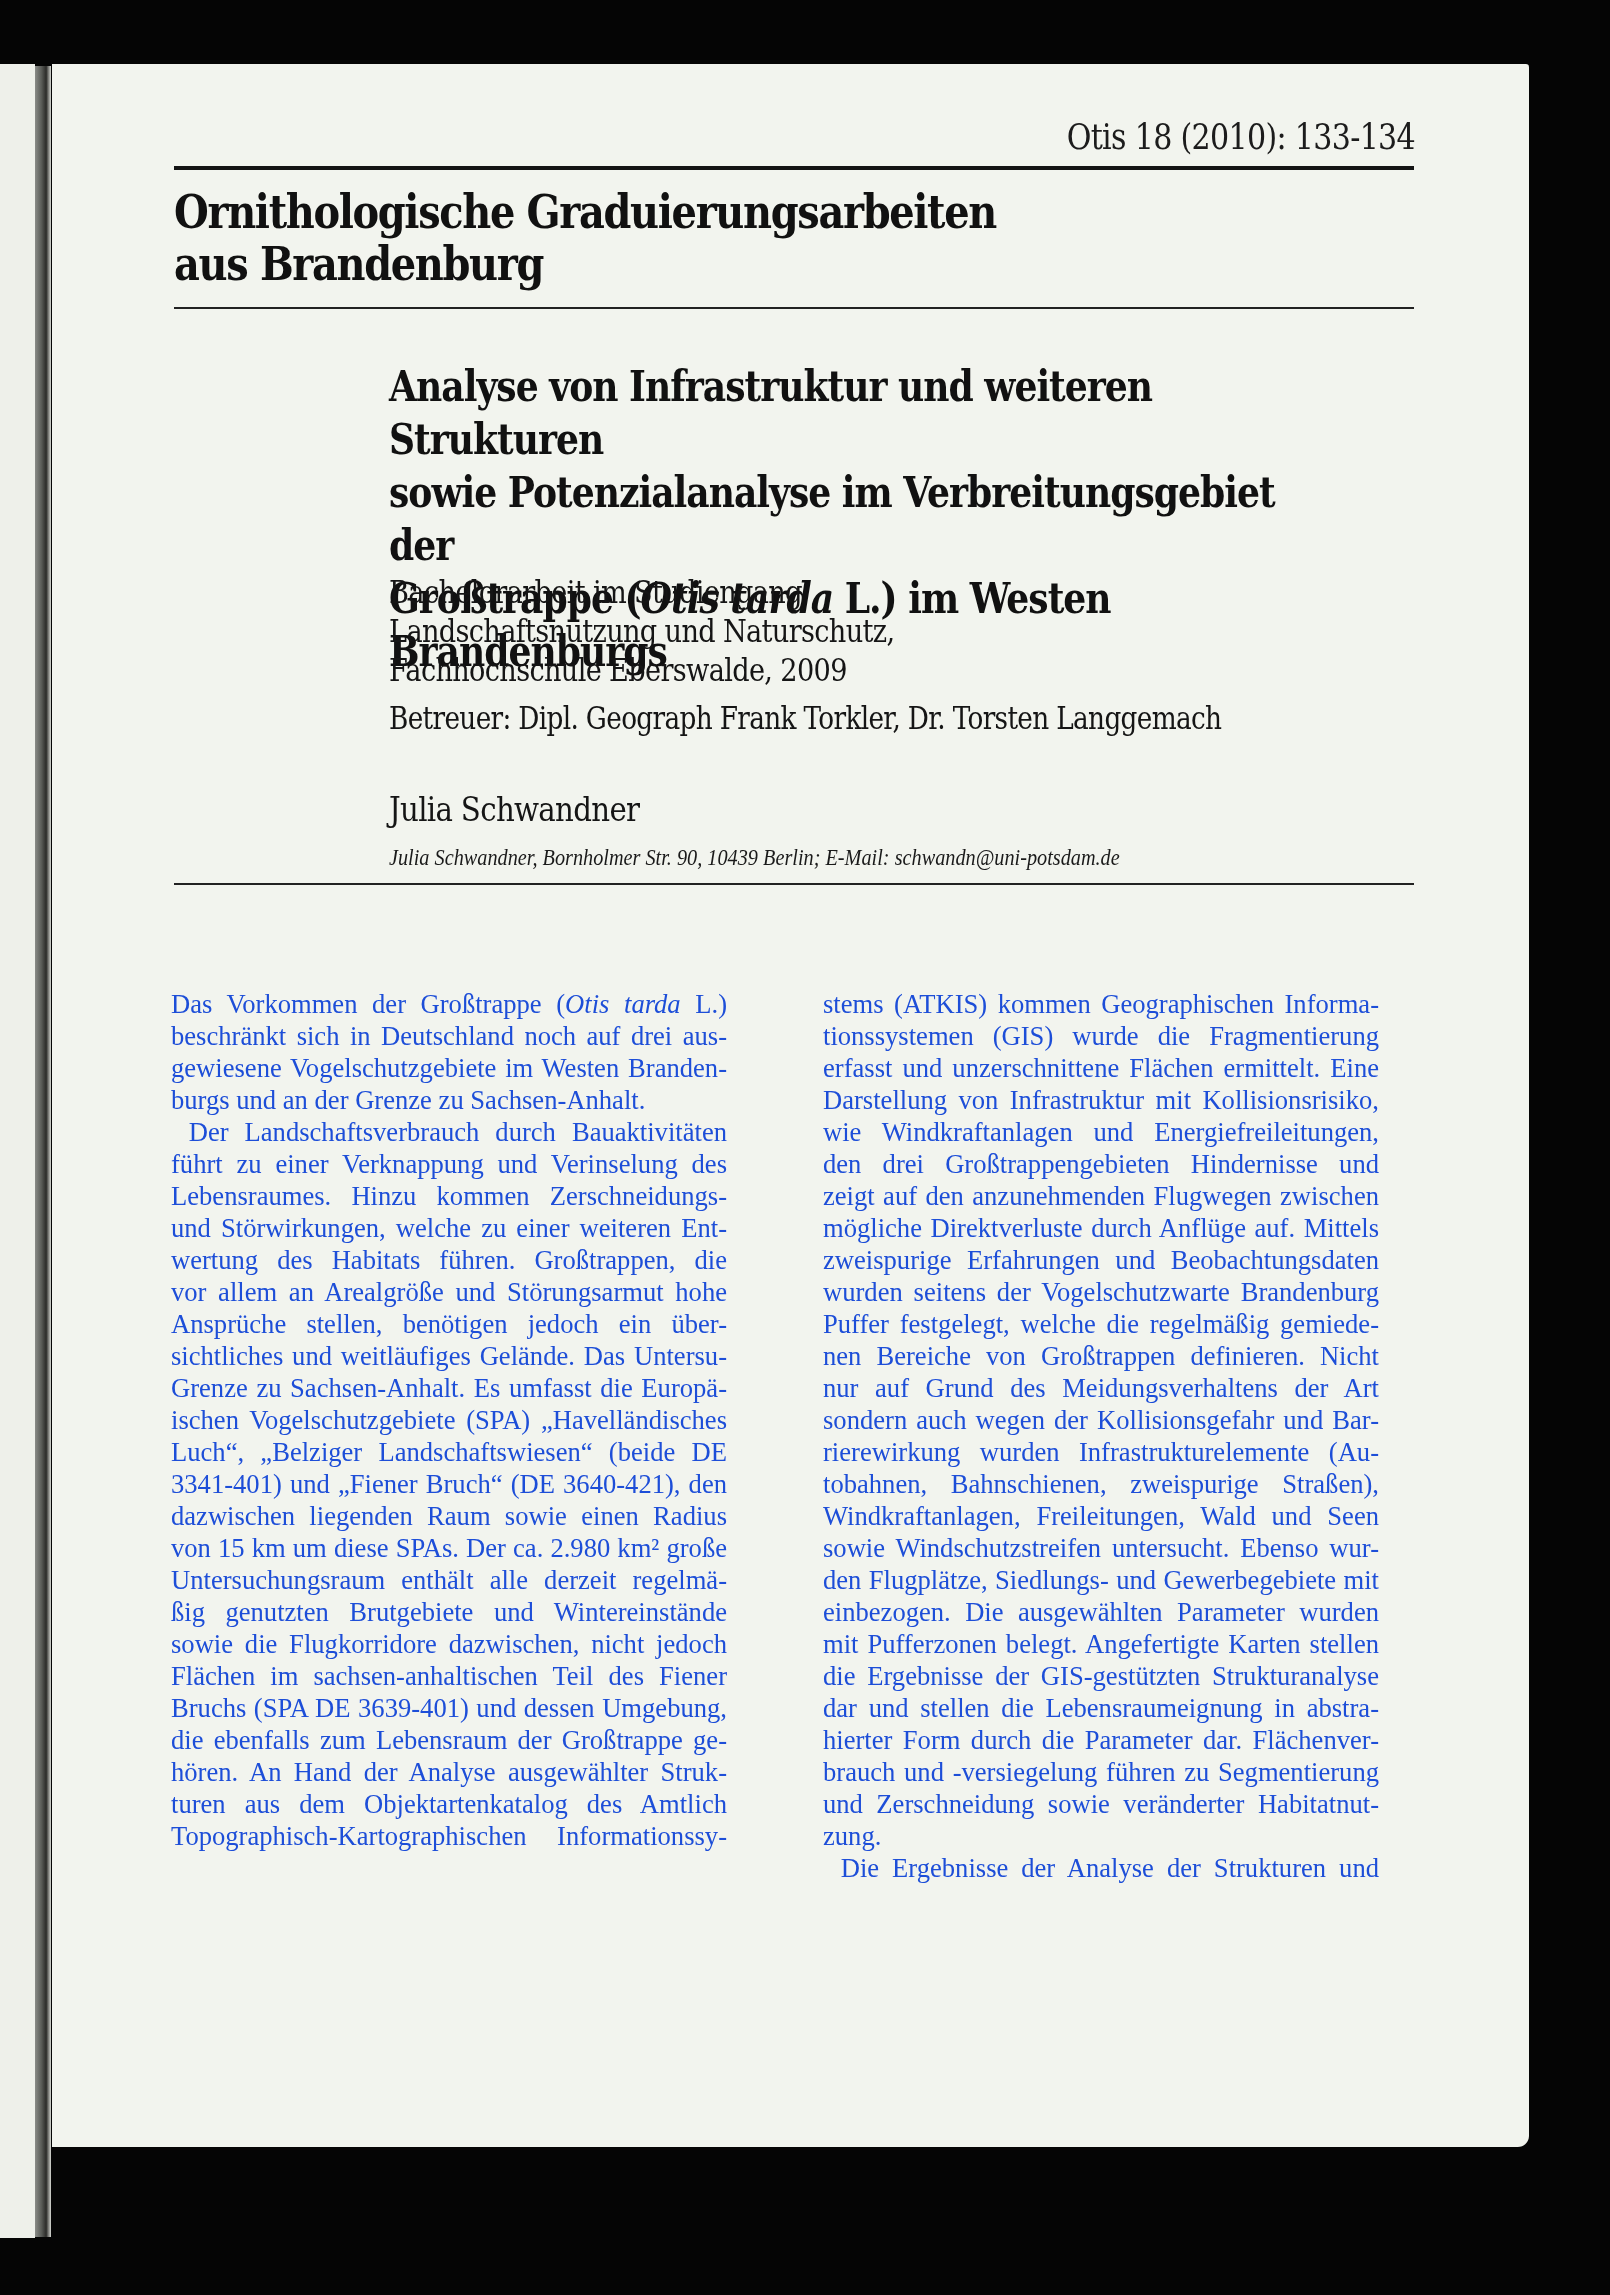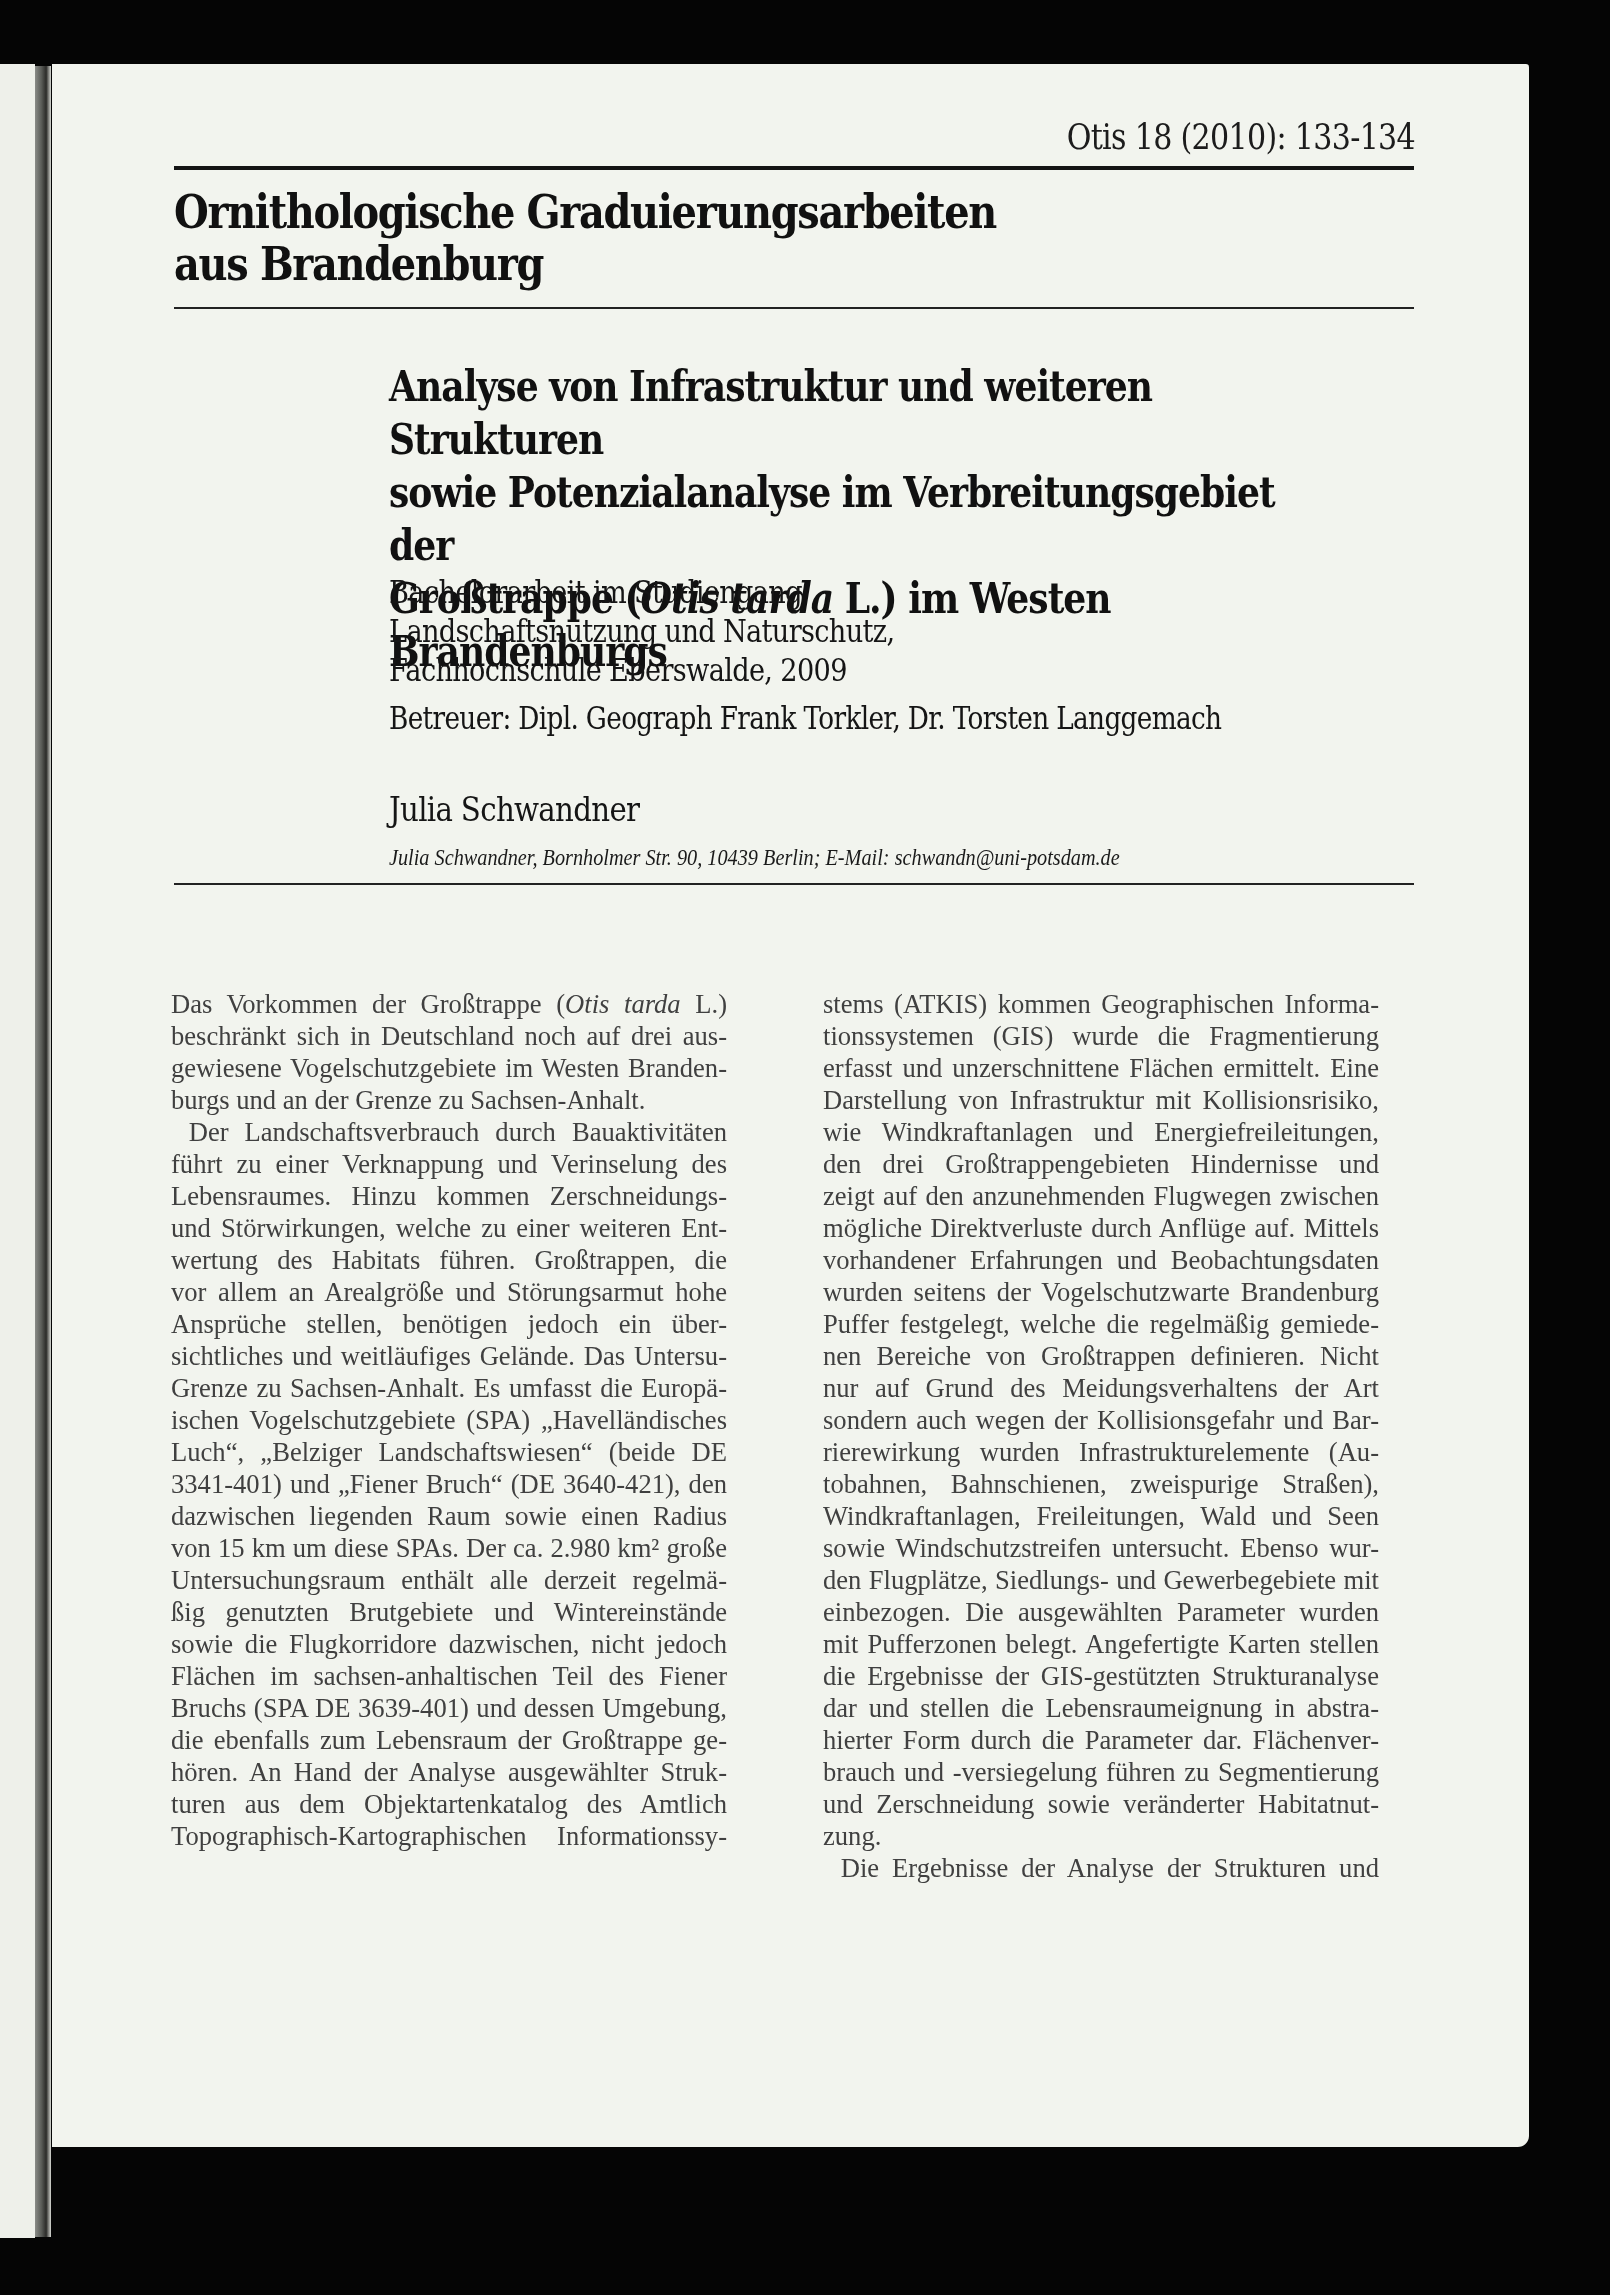--- a/index.html
+++ b/index.html
@@ -74,21 +74,21 @@
     font-size: 22.5px; line-height: 29px; font-style: italic; color: #1a1a1a;
     font-family: "Liberation Serif", serif;
     transform: scaleX(0.9); transform-origin: left top;
   }
   .rule-author {
     position: absolute; left: 122px; width: 1240px; top: 819px; height: 2.4px; background: #222;
   }
 
   .col {
     position: absolute; top: 924px; width: 556px;
-    font-size: 26.6px; line-height: 32px; color: #404040;
+    font-size: 26.6px; line-height: 32px; color: #1d4ed8;
     font-family: "Liberation Serif", serif;
     text-align: justify;
   }
   .col-left { left: 119px; }
   .col-right { left: 771px; }
   .col .ital { font-style: italic; }
   .col .line { display: block; text-align: justify; text-align-last: justify; height: 32px; white-space: nowrap; }
   .col .line.last { text-align-last: left; }
   .col .line.indent { padding-left: 17.7px; }
 </style>
@@ -157,21 +157,21 @@
       </div>
     <div class="col col-right" id="col-right">
         <span class="line"><span>stems (ATKIS) kommen Geographischen Informa-</span></span>
         <span class="line"><span>tionssystemen (GIS) wurde die Fragmentierung</span></span>
         <span class="line"><span>erfasst und unzerschnittene Flächen ermittelt. Eine</span></span>
         <span class="line"><span>Darstellung von Infrastruktur mit Kollisionsrisiko,</span></span>
         <span class="line"><span>wie Windkraftanlagen und Energiefreileitungen,</span></span>
         <span class="line"><span>den drei Großtrappengebieten Hindernisse und</span></span>
         <span class="line"><span>zeigt auf den anzunehmenden Flugwegen zwischen</span></span>
         <span class="line"><span>mögliche Direktverluste durch Anflüge auf. Mittels</span></span>
-        <span class="line"><span>vorhandener Erfahrungen und Beobachtungsdaten</span></span>
+        <span class="line"><span>zweispurige Erfahrungen und Beobachtungsdaten</span></span>
         <span class="line"><span>wurden seitens der Vogelschutzwarte Brandenburg</span></span>
         <span class="line"><span>Puffer festgelegt, welche die regelmäßig gemiede-</span></span>
         <span class="line"><span>nen Bereiche von Großtrappen definieren. Nicht</span></span>
         <span class="line"><span>nur auf Grund des Meidungsverhaltens der Art</span></span>
         <span class="line"><span>sondern auch wegen der Kollisionsgefahr und Bar-</span></span>
         <span class="line"><span>rierewirkung wurden Infrastrukturelemente (Au-</span></span>
         <span class="line"><span>tobahnen, Bahnschienen, zweispurige Straßen),</span></span>
         <span class="line"><span>Windkraftanlagen, Freileitungen, Wald und Seen</span></span>
         <span class="line"><span>sowie Windschutzstreifen untersucht. Ebenso wur-</span></span>
         <span class="line"><span>den Flugplätze, Siedlungs- und Gewerbegebiete mit</span></span>

